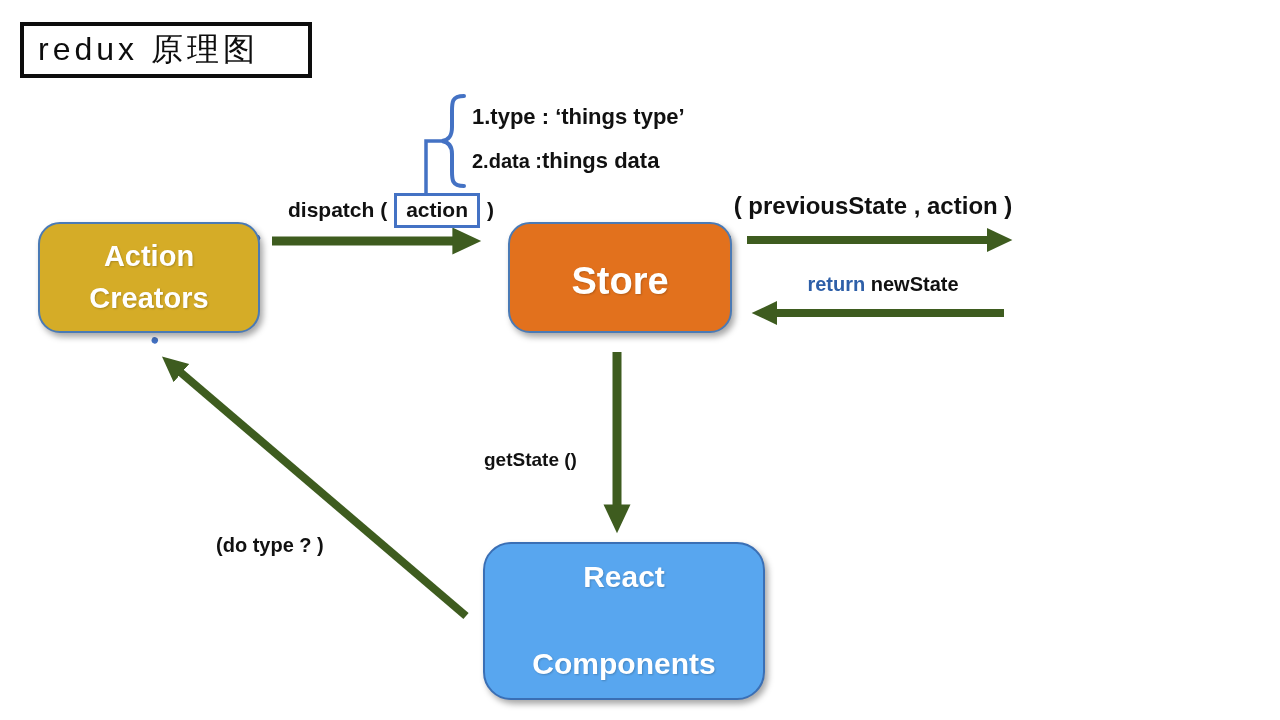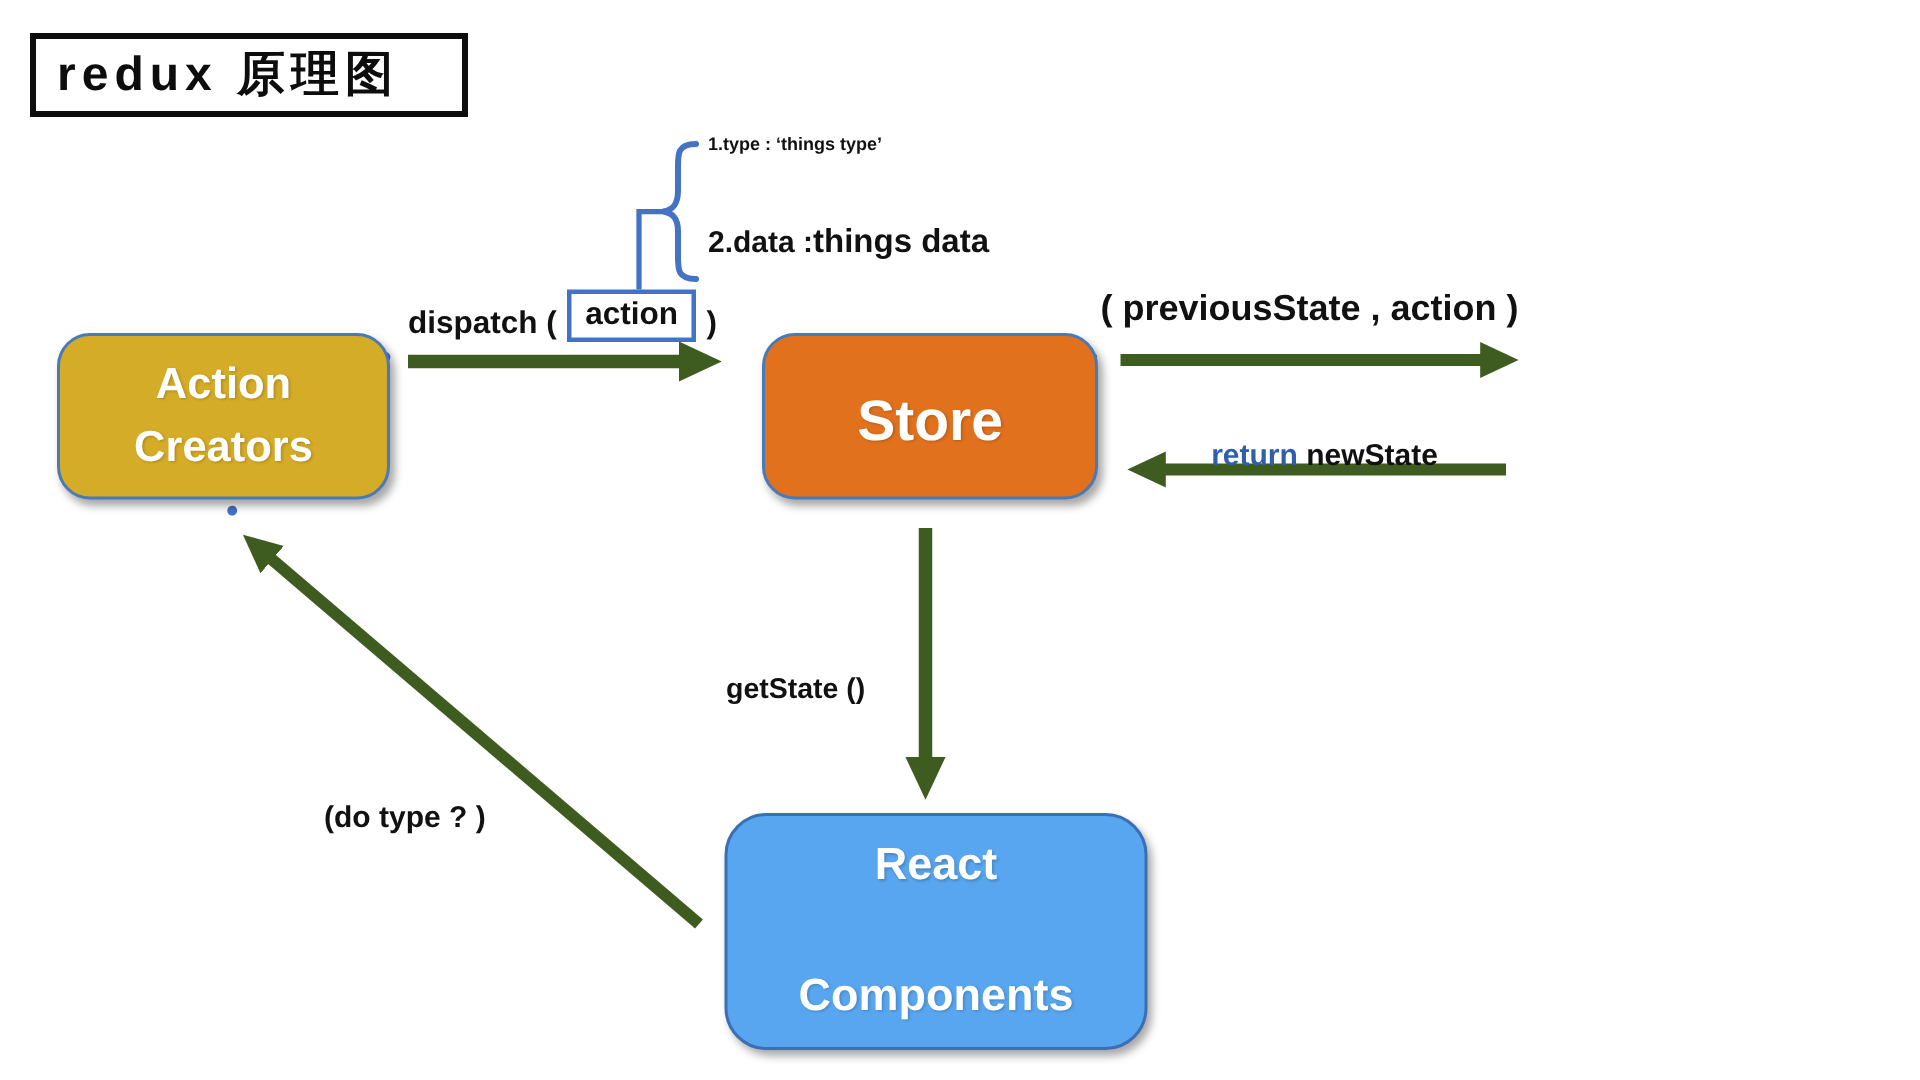--- a/index.html
+++ b/index.html
@@ -9,21 +9,21 @@
   }
   .overlay{ position:absolute; left:0; top:0; width:1280px; height:720px; pointer-events:none; }
 
   
   .title-box{
     position:absolute; left:20px; top:22px; width:292px; height:56px;
     border:4px solid #0d0d0d; display:flex; align-items:center; padding-left:14px;
     background:#ffffff;
   }
   .title-box span{
-    font-size:32px; font-weight:700; letter-spacing:4px; color:#0d0d0d; white-space:nowrap;
+    font-size:32px; font-weight:400; letter-spacing:4px; color:#0d0d0d; white-space:nowrap;
   }
 
   
   .node{
     position:absolute; display:flex; flex-direction:column; align-items:center; justify-content:center;
     border-radius:22px; color:#ffffff; font-weight:700; text-align:center;
     box-shadow:3px 4px 6px rgba(0,0,0,0.35);
     text-shadow:1px 1px 2px rgba(0,0,0,0.2);
   }
   .node .ln{ line-height:1.42; }
@@ -40,31 +40,31 @@
     left:1030px; top:222px; width:210px; height:111px;
     background:#7c3e9c; border:2px solid #4a7ab5; font-size:29px;
   }
   .node-react{
     left:483px; top:542px; width:282px; height:158px;
     background:#58a6ef; border:2px solid #3a6fb5; font-size:30px; border-radius:28px;gap:44px;
   }
 
   
   .lbl{ position:absolute; color:#111111; font-weight:700; white-space:nowrap; }
-  .lbl-anno1{ left:472px; top:89px; font-size:12px; }
+  .lbl-anno1{ left:472px; top:104px; font-size:22px; }
   .lbl-anno2{ left:472px; top:148px; font-size:20px; }
   .lbl-anno2 .val{ font-size:22px; margin-left:0; }
   .lbl-dispatch{
-    left:272px; top:192px; height:36px; display:flex; align-items:flex-end; gap:7px; font-size:21px;
+    left:288px; top:192px; height:36px; display:flex; align-items:center; gap:7px; font-size:21px;
   }
   .action-chip{
     border:3px solid #4472c4; padding:0px 9px 2px 9px; background:#ffffff; line-height:27px;
   }
   .lbl-prevstate{ left:730px; top:192px; width:286px; text-align:center; font-size:24px; }
-  .lbl-return{ left:775px; top:293px; width:216px; text-align:center; font-size:20px; }
+  .lbl-return{ left:775px; top:273px; width:216px; text-align:center; font-size:20px; }
   .lbl-return .kw{ color:#2e5fa8; }
   .lbl-getstate{ left:484px; top:449px; width:140px; text-align:left; font-size:19px; }
   .lbl-dowhat{ left:216px; top:534px; font-size:20px; }
 </style>
 </head>
 <body>
 
 <div class="stage">
 
   <svg class="overlay" viewBox="0 0 1280 720">

